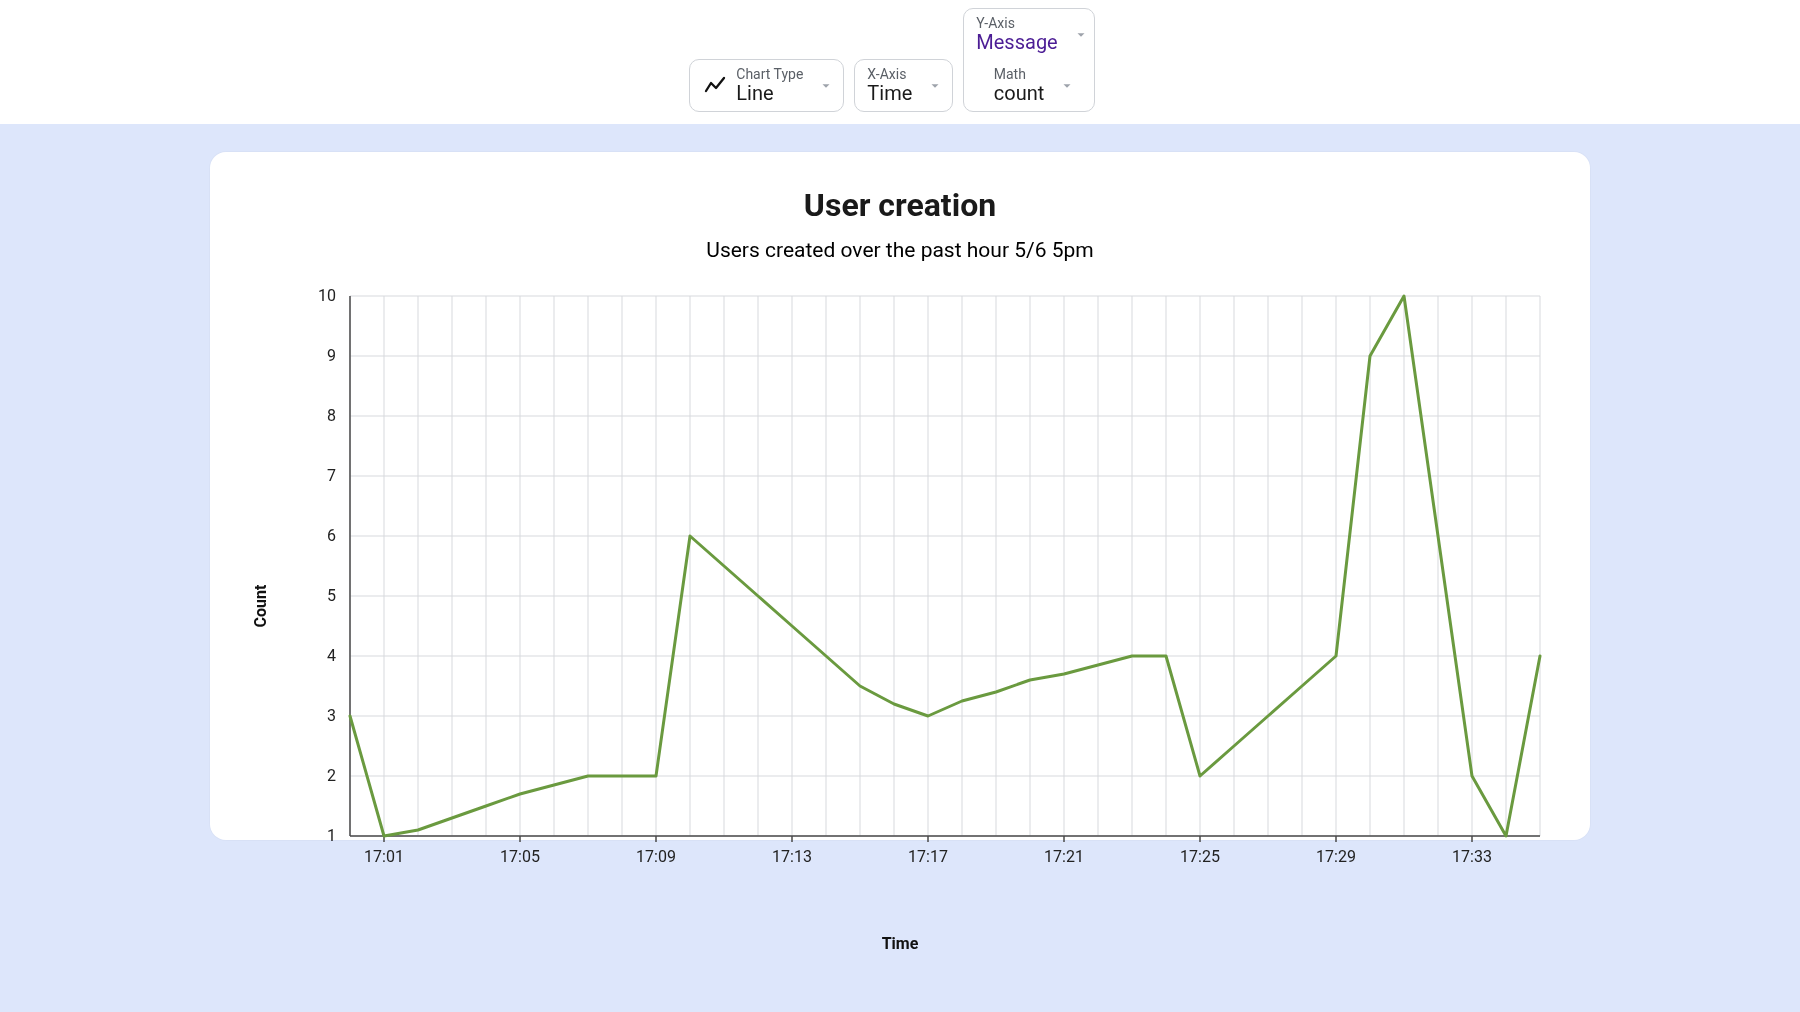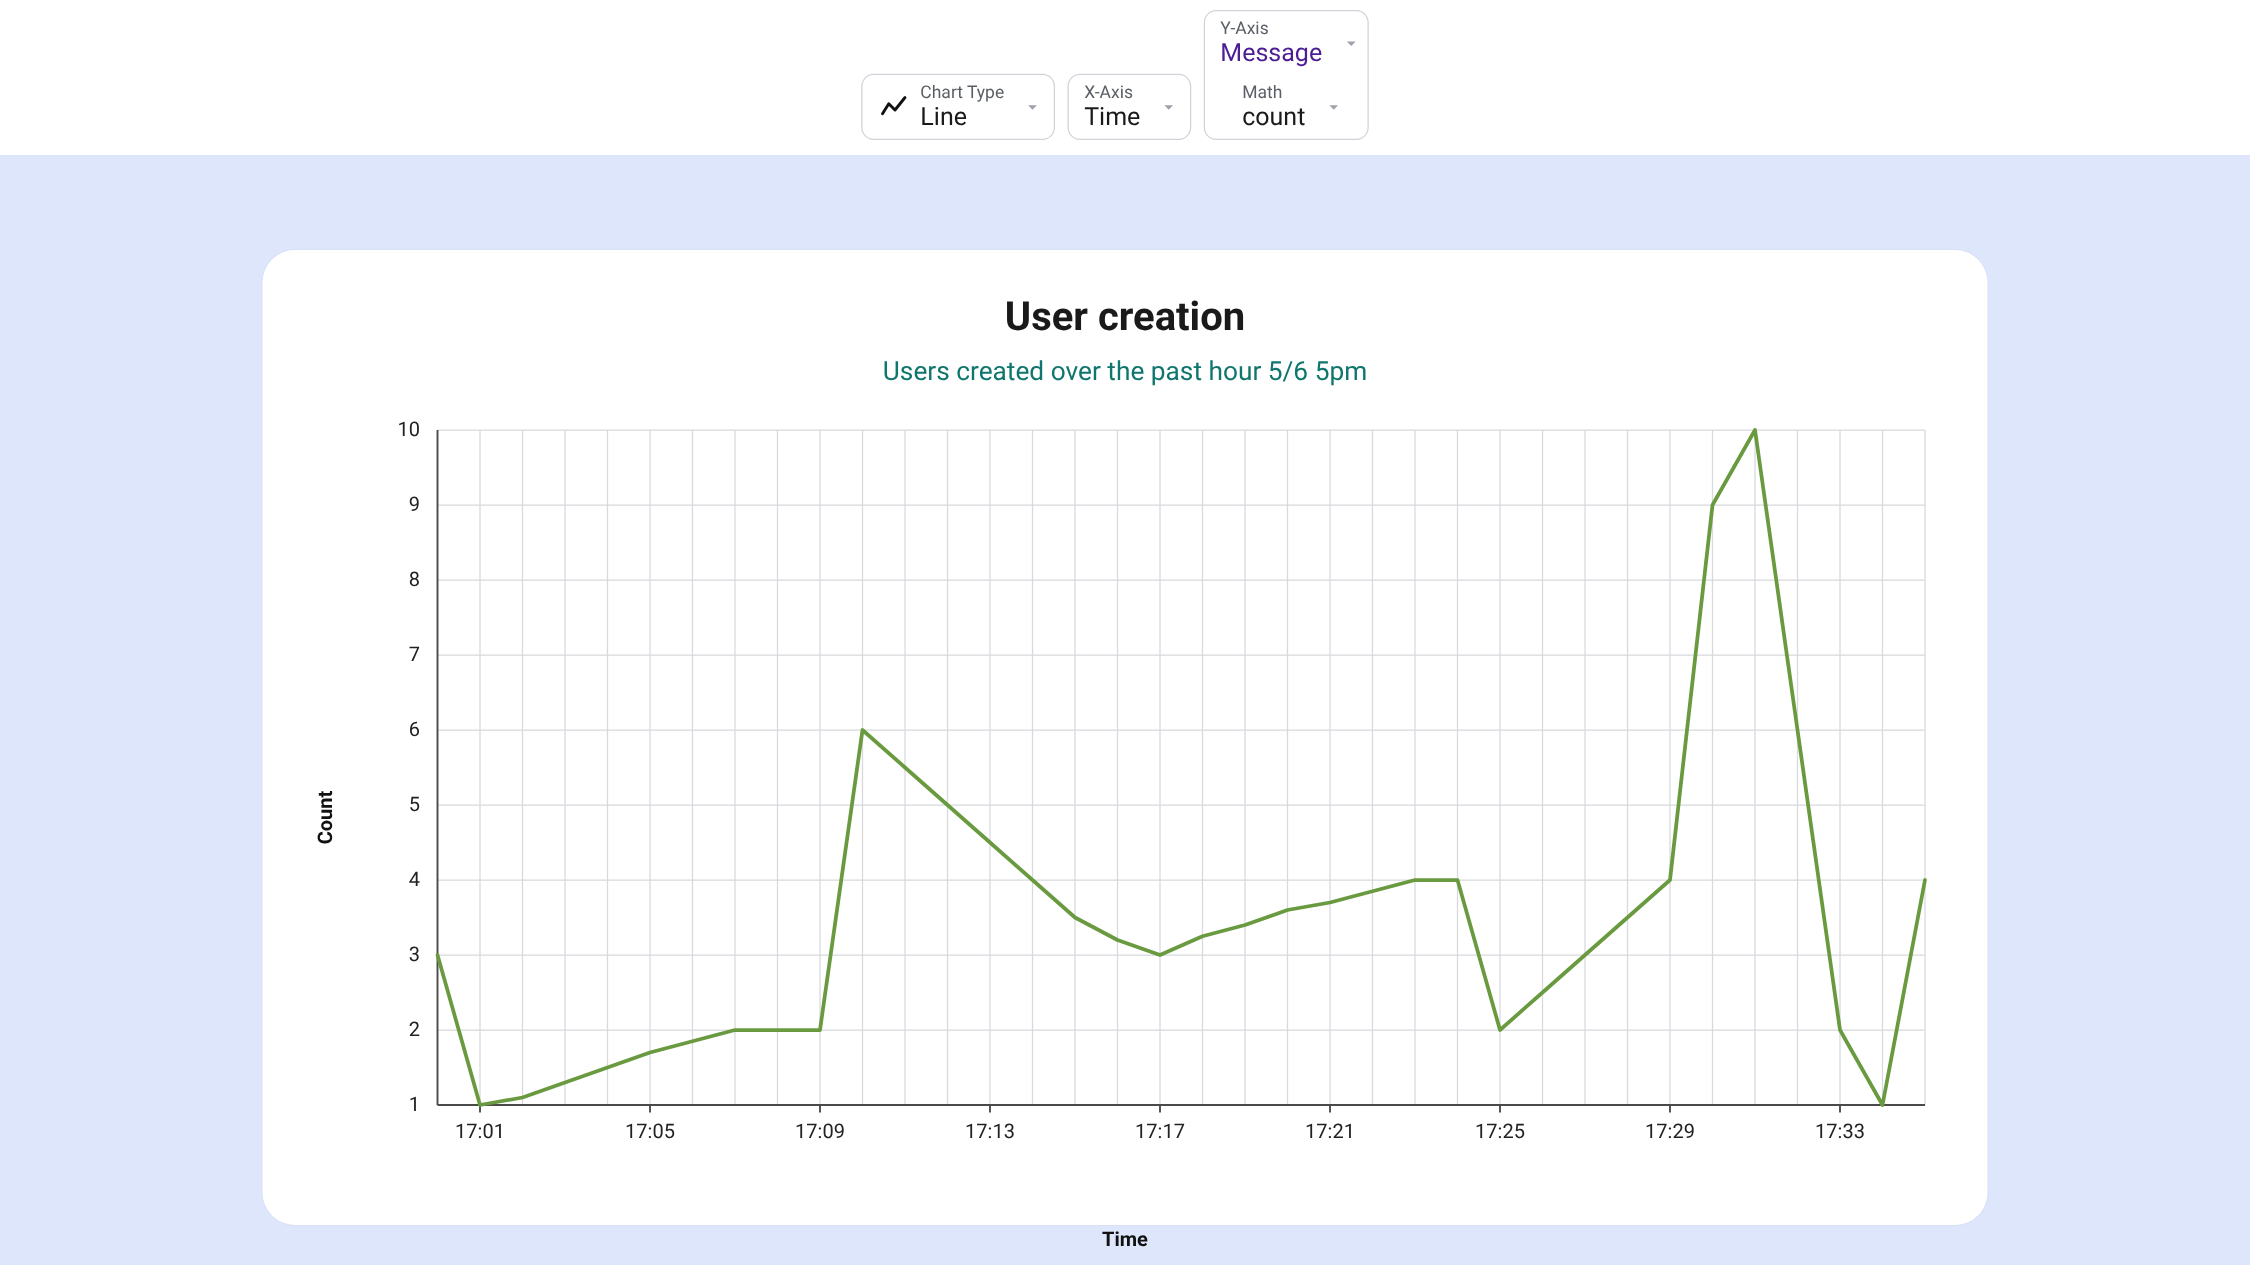--- a/index.html
+++ b/index.html
@@ -73,39 +73,38 @@
 .page-bg {
   background: #dde6fb;
   width: 100%;
   height: calc(100% - 64px);
   padding-top: 28px;
   display: flex;
   justify-content: center;
 }
 .chart-card {
   background: #fff;
-  border-radius: 26px;
+  border-radius: 16px;
   width: 1380px;
-  height: 780px;
+  height: 688px;
   padding: 30px 30px 20px 30px;
   box-shadow: 0 0 0 1px rgba(0,0,0,0.02);
   position: relative;
-  margin-top: 48px;
 }
 .chart-title {
   text-align: center;
   font-size: 32px;
   font-weight: 700;
   color: #1a1a1a;
   margin-top: 4px;
 }
 .chart-subtitle {
   text-align: center;
   font-size: 21px;
-  color: #0f766e;
+  color: #000000;
   margin-top: 14px;
 }
 .chart-area {
   position: relative;
   margin-top: 24px;
   width: 100%;
   height: 640px;
 }
 .y-axis-title {
   position: absolute;

